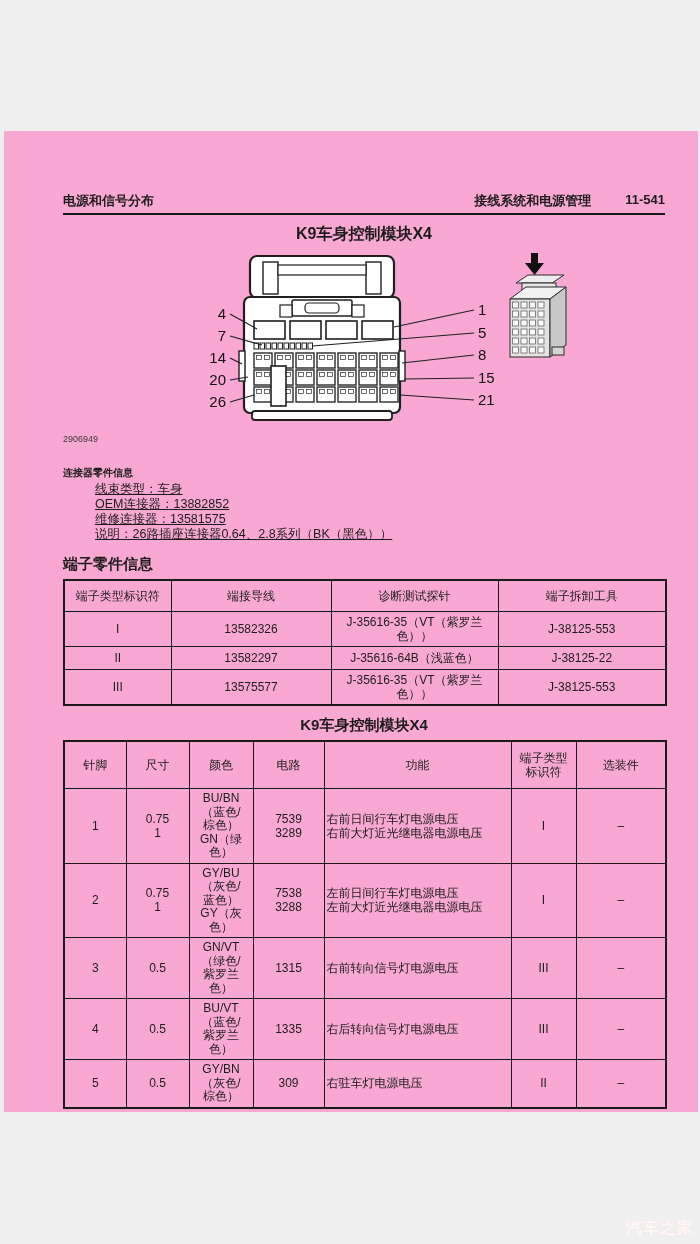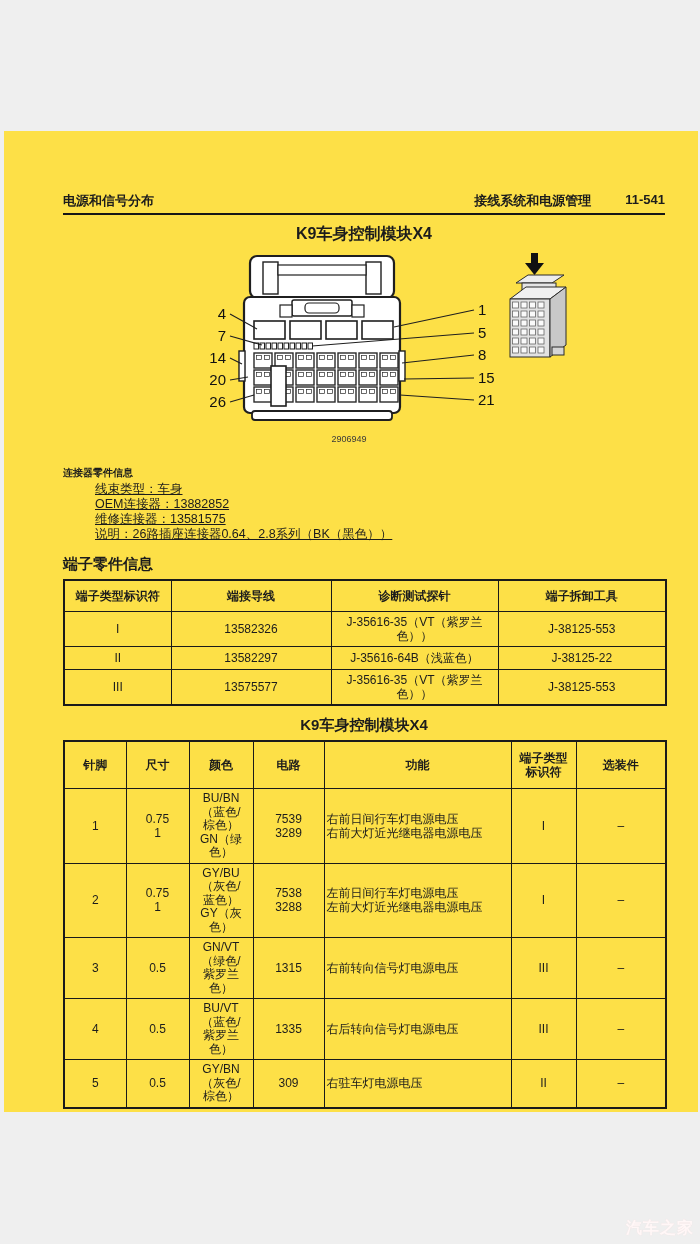--- a/index.html
+++ b/index.html
@@ -6,48 +6,48 @@
   body{
     width:700px;height:1244px;
     background:#efefef;
     font-family:"Liberation Sans","DejaVu Sans",sans-serif;
     color:#1c1c1c;
     position:relative;
     overflow:hidden;
   }
   .page{
     position:absolute;left:4px;top:131px;width:694px;height:981px;
-    background:#fde047;
+    background:#f9a8d4;
   }
   .content{margin:0 33px 0 59px;}
   .header-row{
     margin-top:57px;height:22px;
     display:flex;justify-content:space-between;align-items:flex-end;
     border-bottom:2px solid #161616;padding-bottom:3px;
     font-size:13px;font-weight:700;
   }
   .header-right{display:flex;gap:34px;}
   .doc-title{margin-top:9px;text-align:center;font-size:16px;font-weight:700;}
   .figure-wrap{margin-top:8px;text-align:center;}
-  .fig-number{margin-top:2px;text-align:center;padding-right:30px;font-size:9px;color:#3a3a3a;}
+  .fig-number{margin-top:2px;text-align:left;padding-right:30px;font-size:9px;color:#3a3a3a;}
   .conn-heading{margin-top:22px;font-size:10px;font-weight:700;}
   .conn-details{margin-top:2px;margin-left:32px;font-size:12.5px;line-height:15px;white-space:pre-line;text-decoration:underline;}
   .tbl-title{margin-top:13px;font-size:15px;font-weight:700;}
   .tbl-title2{margin-top:10px;text-align:center;font-size:15px;font-weight:700;}
   table{
     width:602px;border-collapse:collapse;table-layout:fixed;
     margin-top:5px;font-size:12px;
   }
   table,th,td{border:1px solid #1a1a1a;}
   table{border:2px solid #1a1a1a;}
   th,td{
     text-align:center;vertical-align:middle;
     padding:3px 2px;white-space:pre-line;line-height:14px;
   }
-  th{font-weight:700;}
+  th{font-weight:400;}
   .t1 th{height:24px;}
   .t1 td{height:16px;}
   .t2 th{height:40px;}
   .t2 td.fn{text-align:left;}
   .t2 .color-cell{line-height:13.5px;}
   .watermark{
     position:absolute;right:6px;bottom:5px;
     font-size:16px;font-weight:700;
     color:rgba(255,248,248,0.95);
     letter-spacing:1px;

